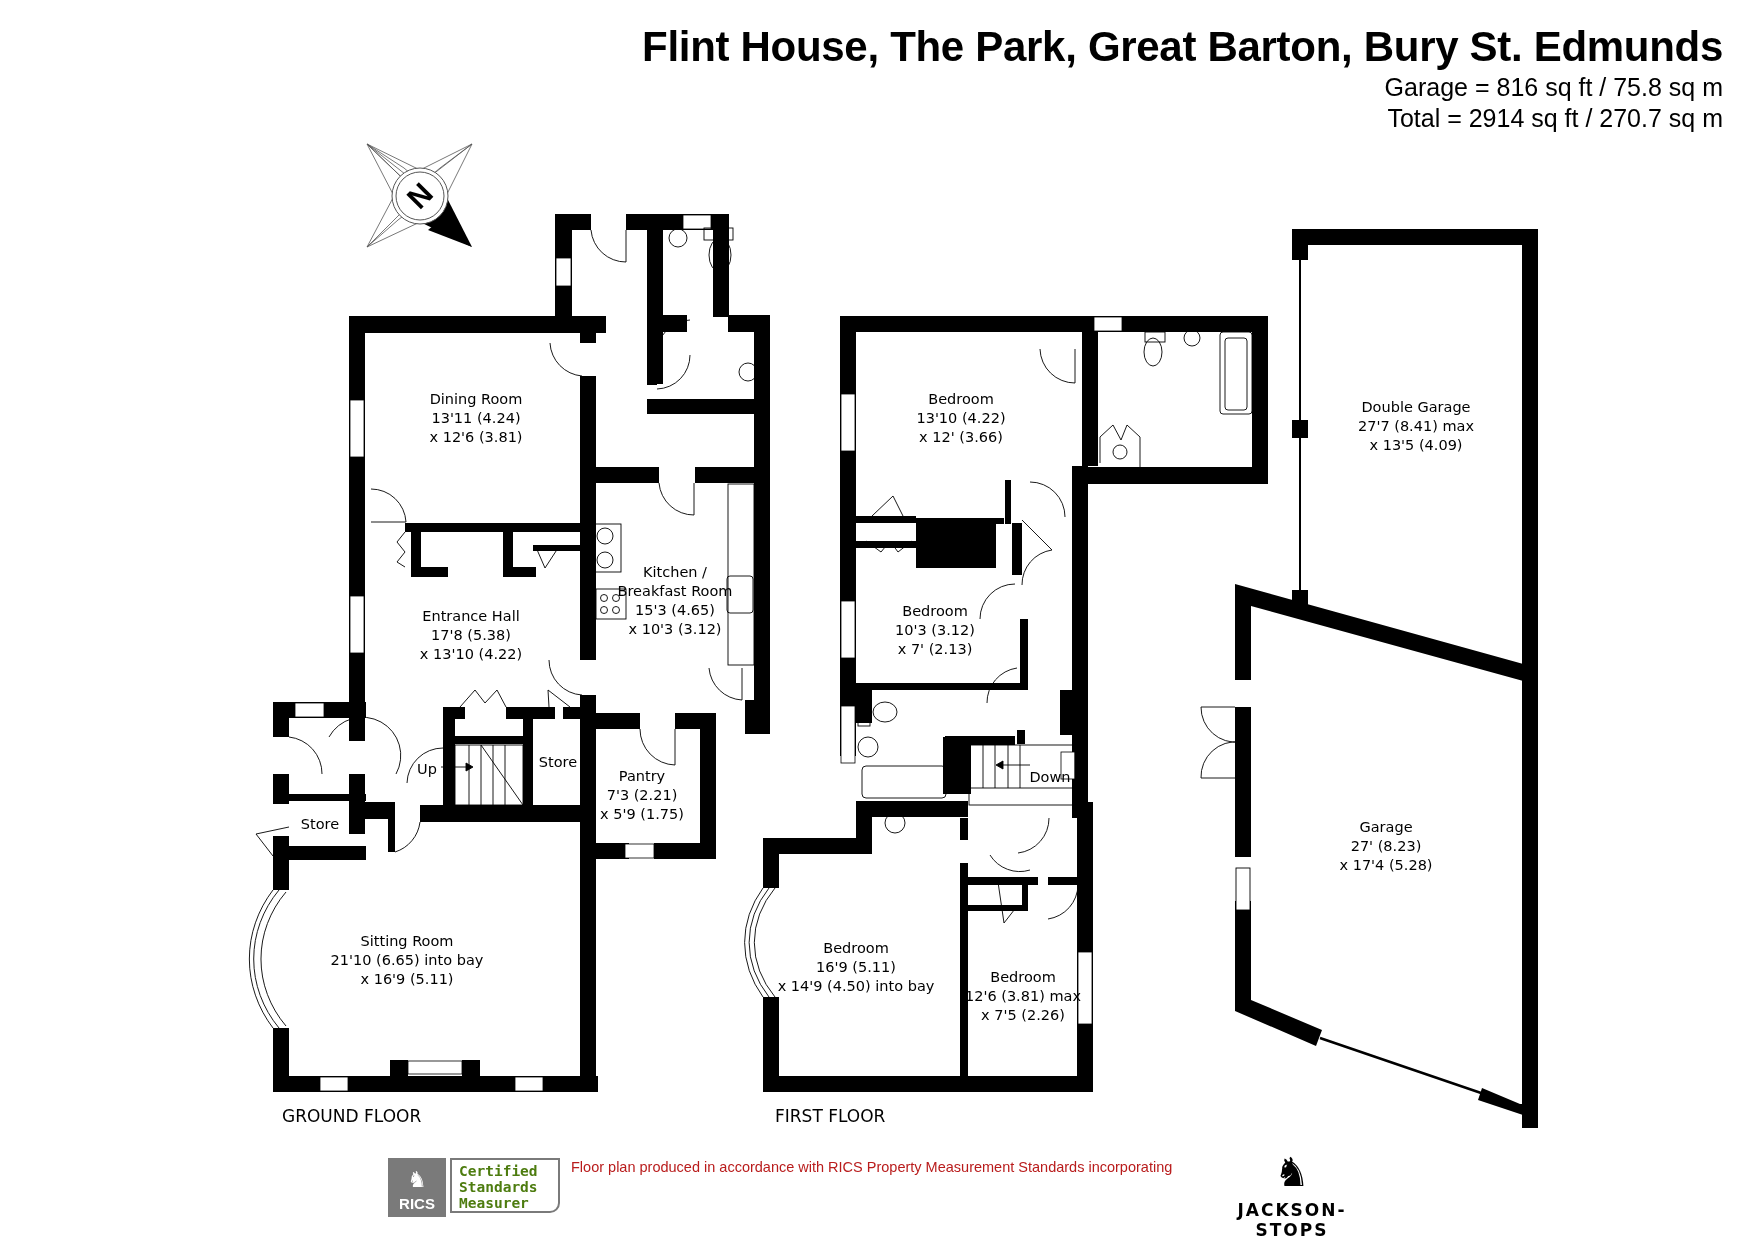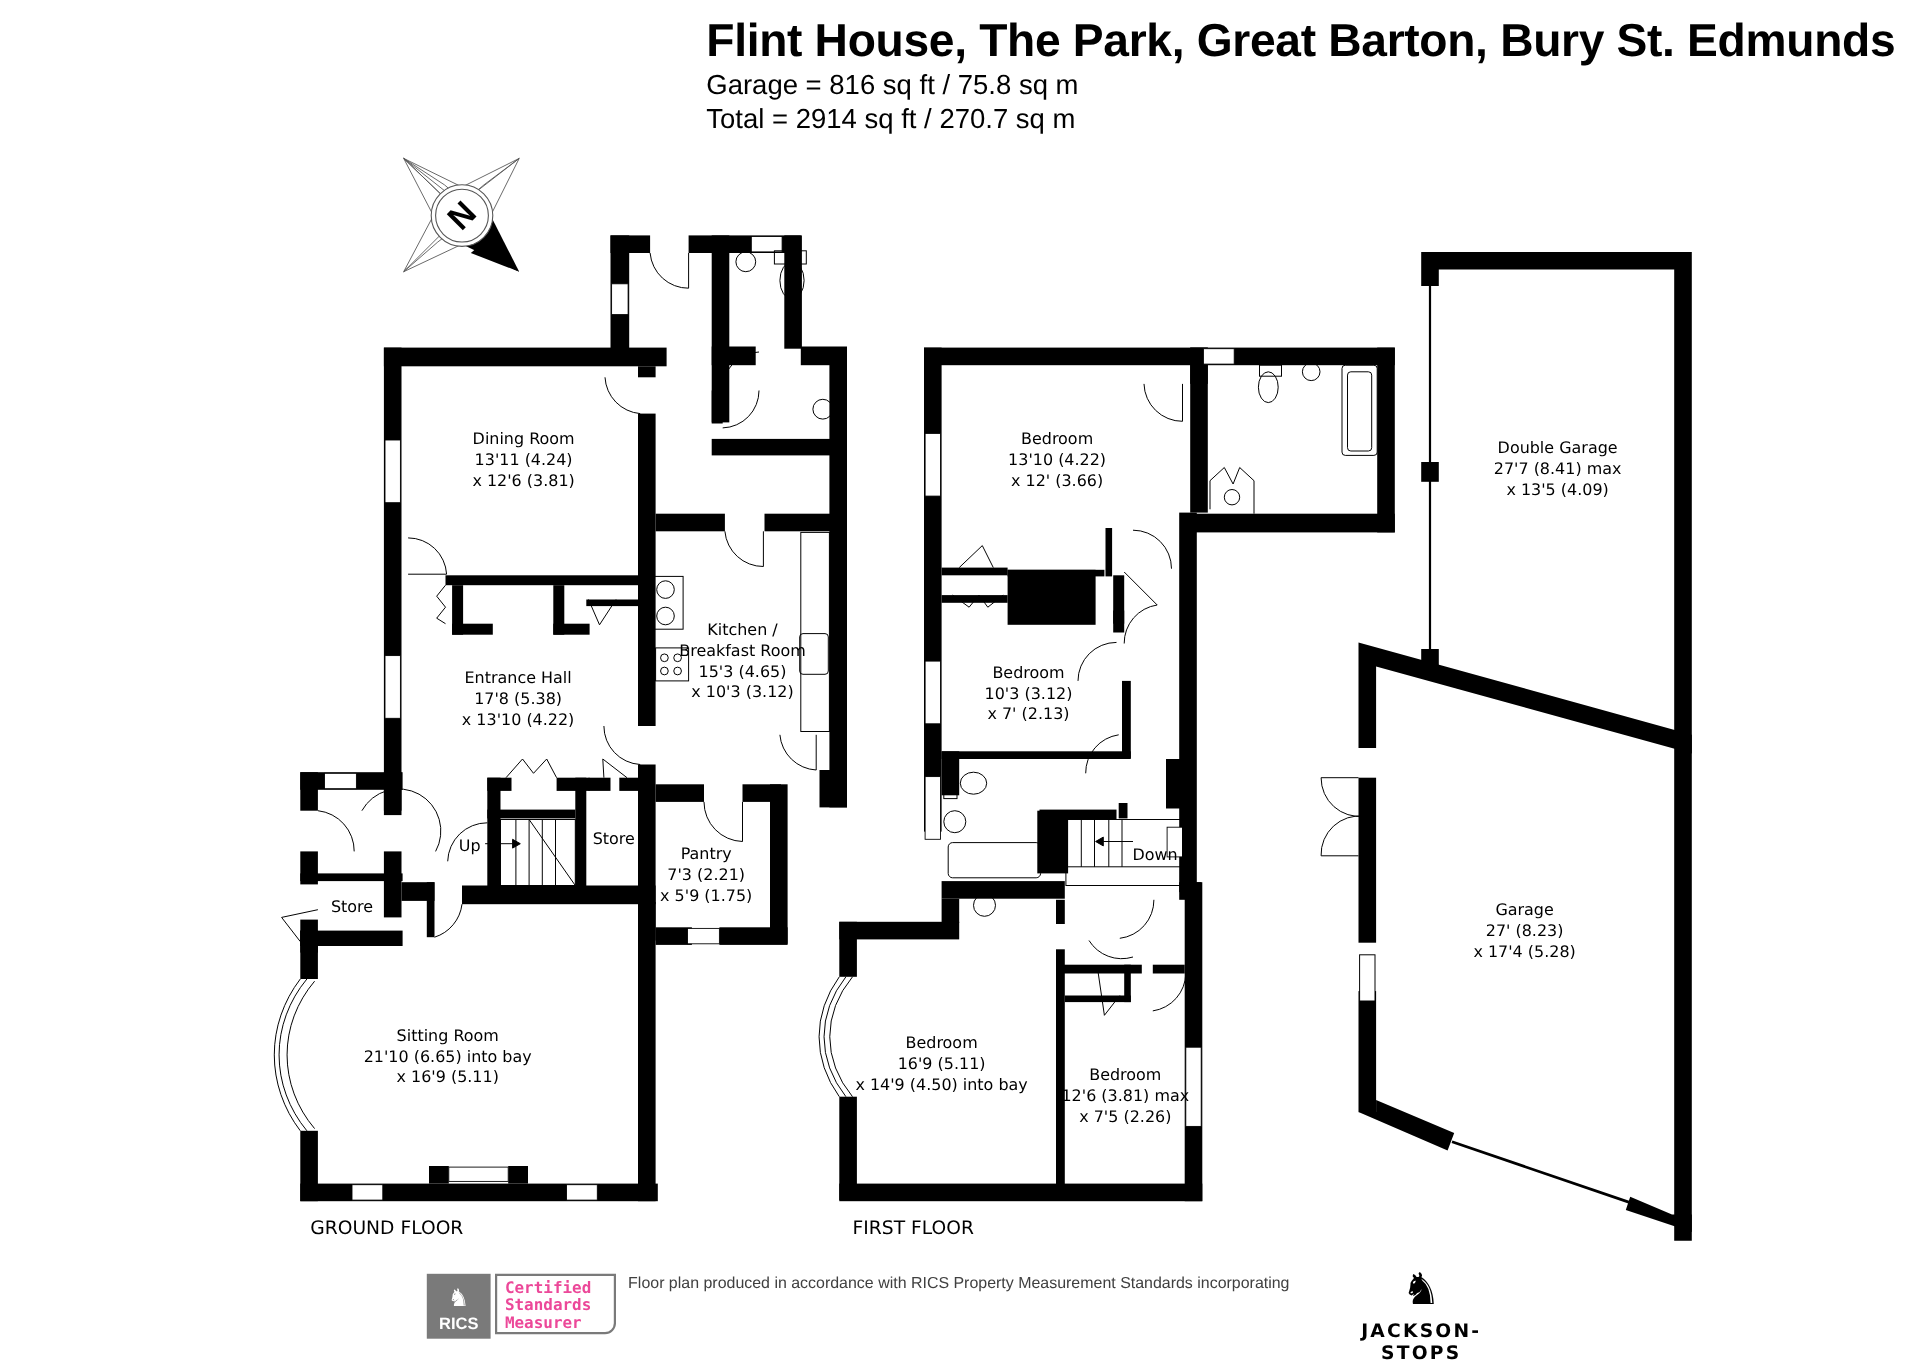--- a/index.html
+++ b/index.html
@@ -1,31 +1,31 @@
 <!DOCTYPE html>
 <html><head>
 <meta charset="utf-8">
 <style>
   html, body { margin:0; padding:0; background:#ffffff; }
   body { width:1755px; height:1241px; position:relative; overflow:hidden; font-family:"Liberation Sans", sans-serif; color:#000; }
-  .header { position:absolute; right:32px; top:12px; text-align:left; }
+  .header { position:absolute; right:32px; top:22px; text-align:right; }
   .title { font-family:"Liberation Sans", sans-serif; font-weight:bold; font-size:42px; letter-spacing:-0.3px; line-height:50px; }
   .area-line { font-size:25px; line-height:31px; }
   .area-first { margin-top:10px; }
   .disclaimer { font-size:16px; margin-top:8px; }
   svg.plan { position:absolute; left:0; top:0; width:1755px; height:1241px; }
   .room-label { font-family:"DejaVu Sans", sans-serif; font-size:14.5px; fill:#000; text-anchor:middle; }
   .floor-label { font-family:"DejaVu Sans", sans-serif; font-size:17px; fill:#000; }
   .footer { position:absolute; left:388px; top:1158px; display:flex; align-items:flex-start; }
   .rics { display:flex; height:59px; }
   .rics-logo { width:58px; height:59px; background:#7a7a7a; color:#fff; display:flex; flex-direction:column; align-items:center; justify-content:flex-end; }
   .rics-logo .lion { font-size:22px; line-height:26px; margin-bottom:2px; }
   .rics-logo .rics-text { font-family:"Liberation Sans", sans-serif; font-weight:bold; font-size:15px; margin-bottom:5px; }
-  .rics-badge { width:110px; height:55px; border:2px solid #7a7a7a; border-radius:0 0 10px 0; margin-left:4px; color:#ec4899; font-weight:bold; font-size:14.5px; line-height:16px; padding:3px 0 0 7px; box-sizing:border-box; font-family:"DejaVu Sans Mono", monospace; }
-  .footer-text { margin-left:11px; color:#404040; font-size:14.5px; line-height:18px; margin-top:0px; }
+  .rics-badge { width:110px; height:55px; border:2px solid #7a7a7a; border-radius:0 0 10px 0; margin-left:4px; color:#4d7c0f; font-weight:bold; font-size:14.5px; line-height:16px; padding:3px 0 0 7px; box-sizing:border-box; font-family:"DejaVu Sans Mono", monospace; }
+  .footer-text { margin-left:11px; color:#b91c1c; font-size:14.5px; line-height:18px; margin-top:0px; }
   .brand { position:absolute; left:1212px; top:1148px; width:160px; text-align:center; }
   .brand-mark { font-size:40px; line-height:48px; }
   .brand-name { font-family:"DejaVu Sans", sans-serif; font-weight:bold; font-size:17px; letter-spacing:2px; margin-top:4px;text-align:center; }
 </style>
 </head>
 <body>
 
 <div class="header">
   <div class="title">Flint House, The Park, Great Barton, Bury St. Edmunds</div>
   <div class="area-line">Garage = 816 sq ft / 75.8 sq m</div>

